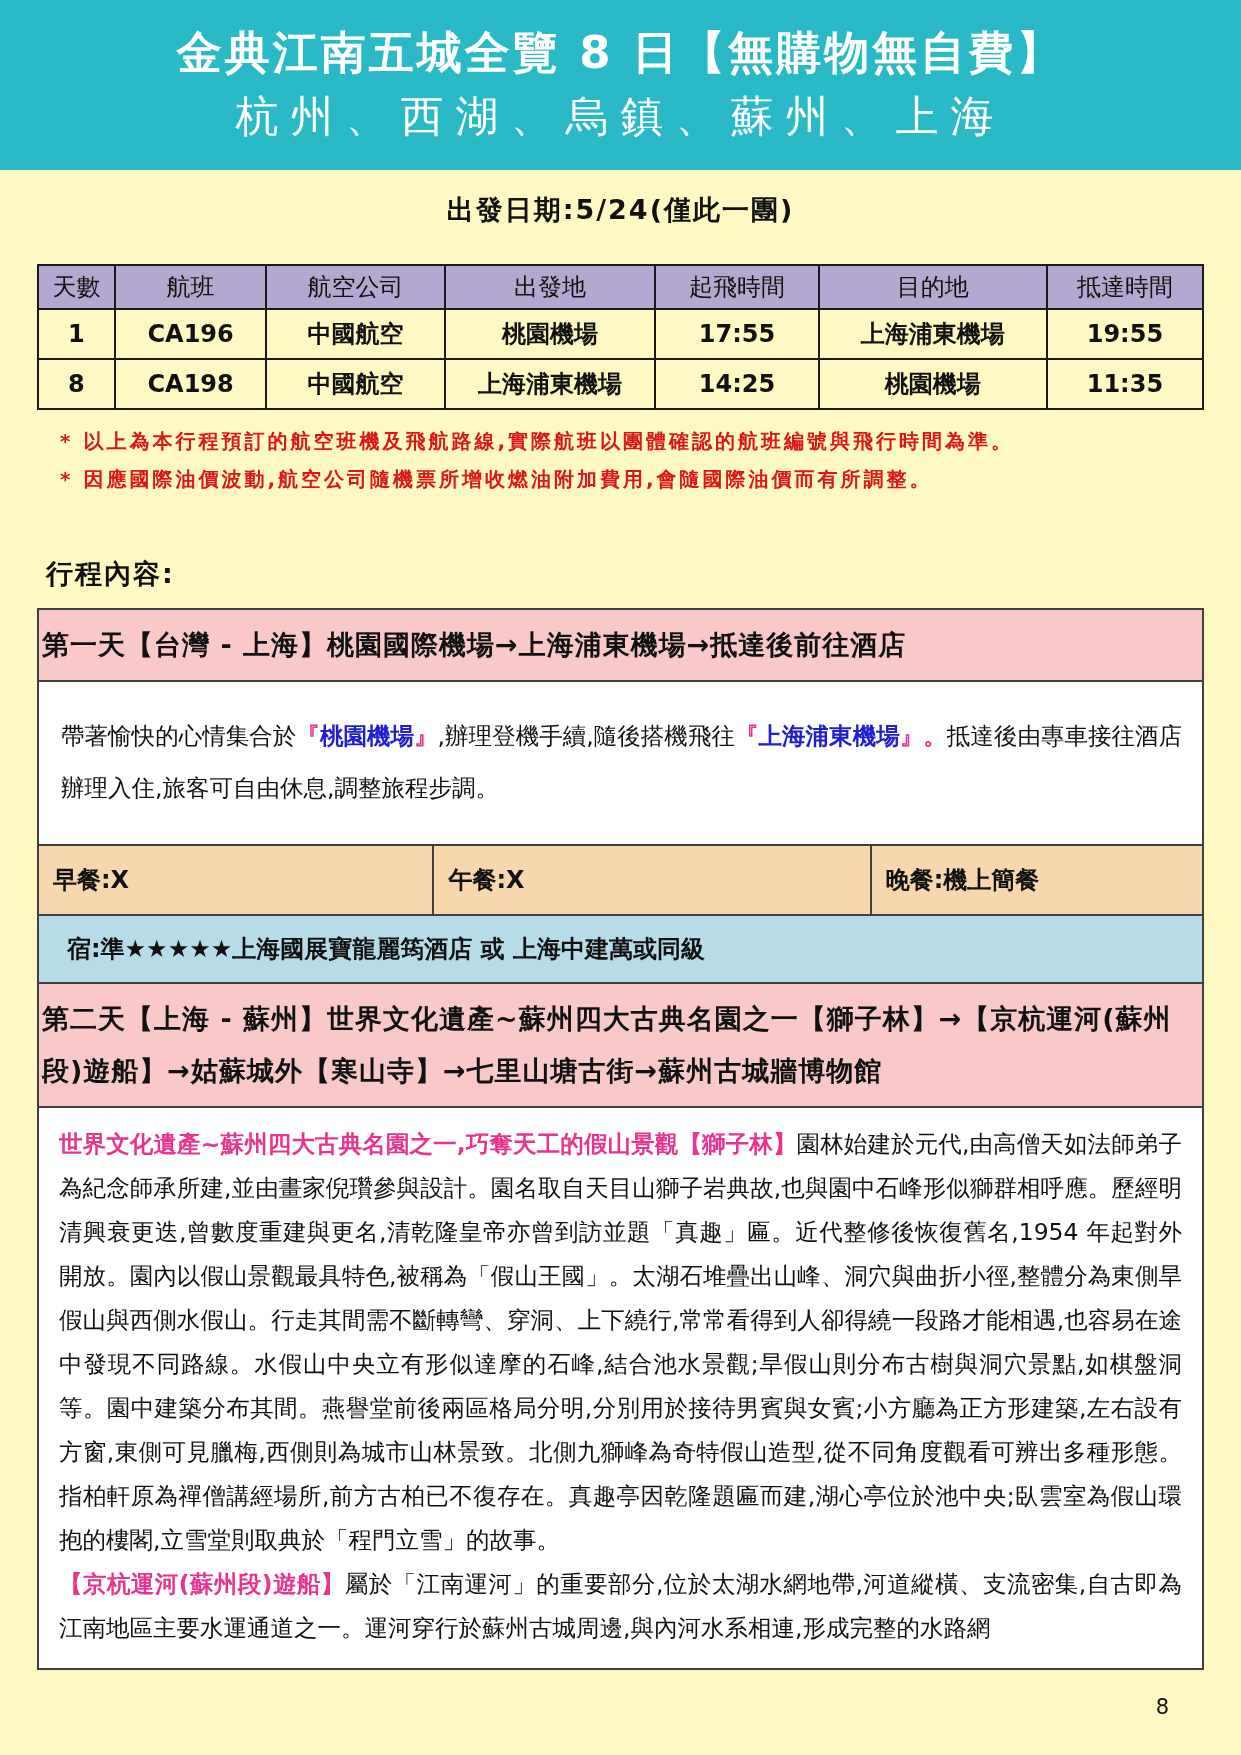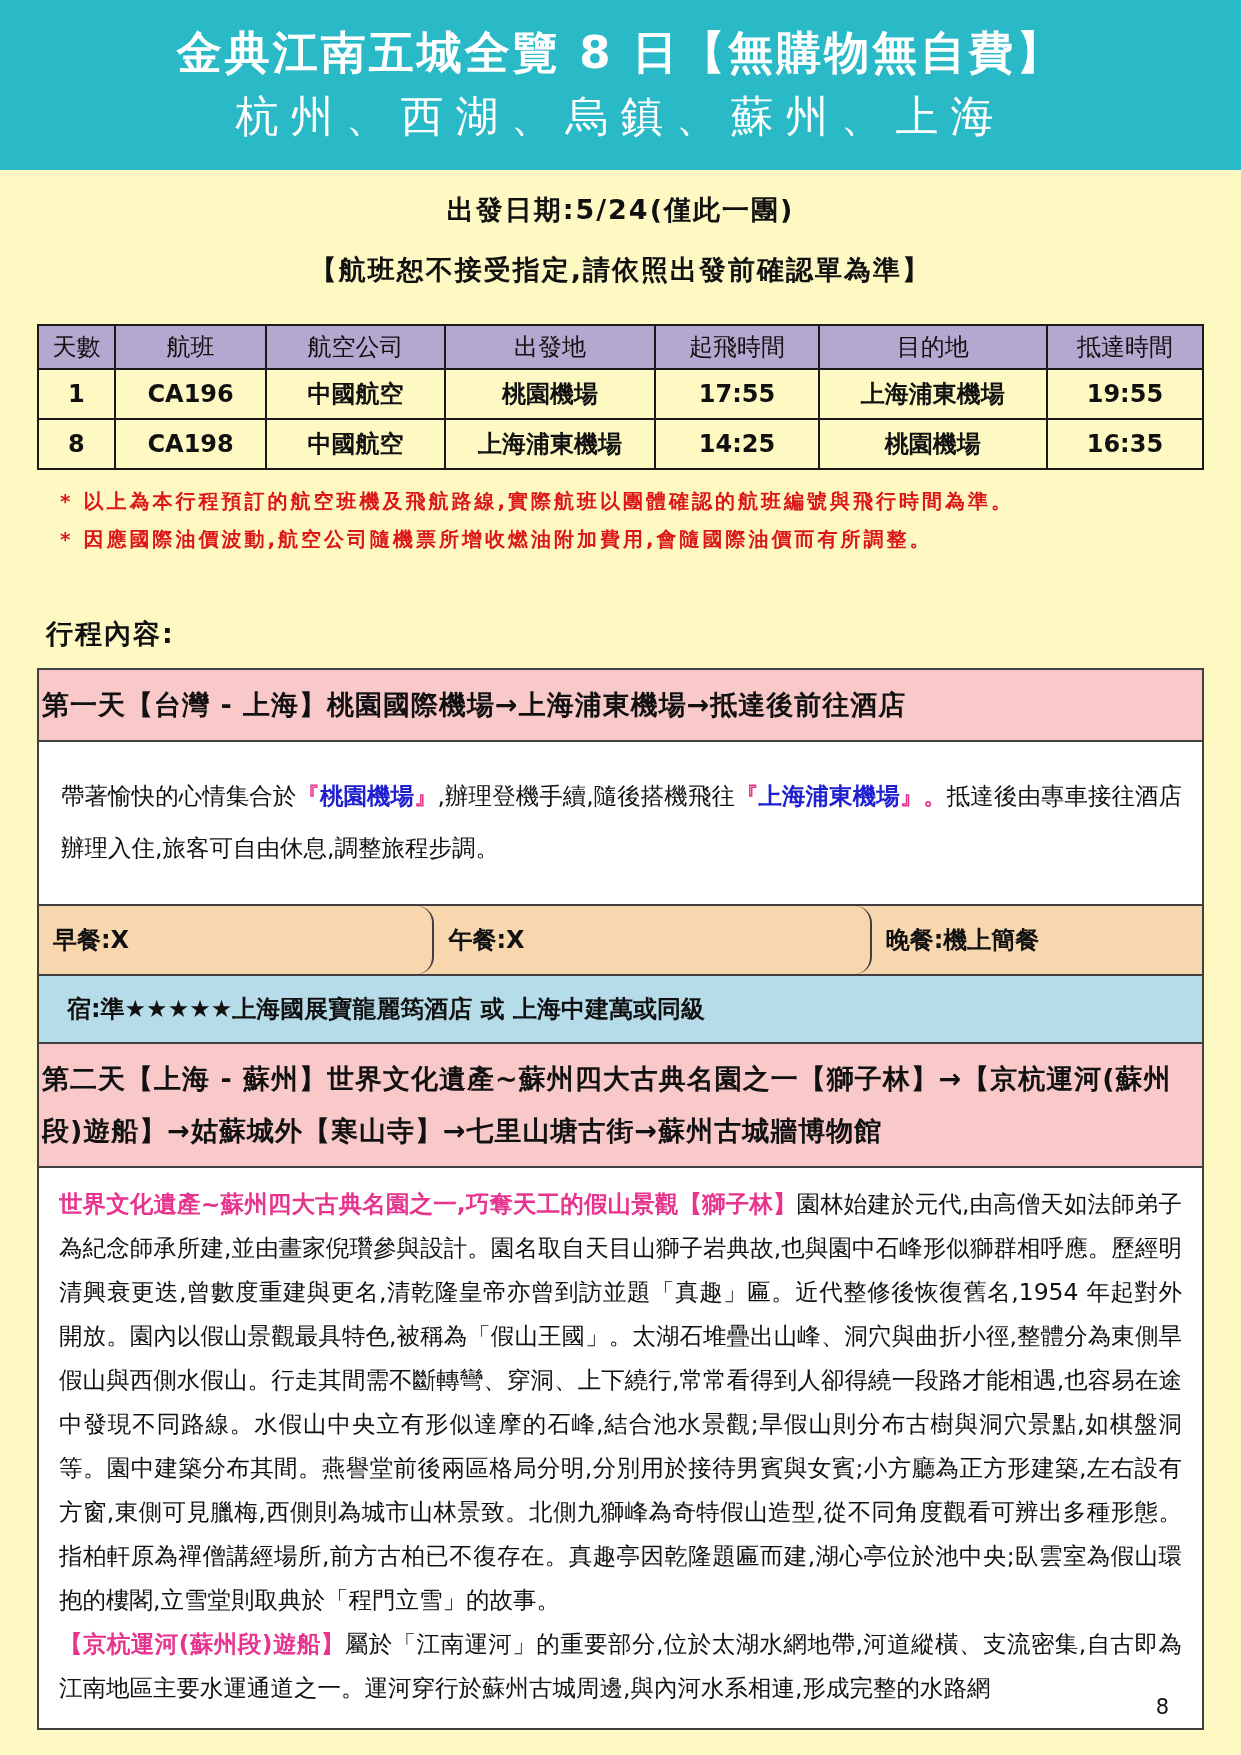--- a/index.html
+++ b/index.html
@@ -30,40 +30,39 @@
   .itinerary-heading { margin:62px 0 0 46px; font-size:27px; font-weight:700; letter-spacing:2px; }
   .itinerary { width:1167px; margin:16px auto 0; border:2px solid #404040; box-sizing:border-box; }
   .day-banner { background:#f9c9ca; border-bottom:2px solid #404040; padding:9px 3px; font-size:27px; font-weight:700; line-height:52px; letter-spacing:1px; }
   .day-paragraph { background:#ffffff; border-bottom:2px solid #404040; text-align:justify; color:#111; }
   .day1-para { padding:28px 20px 30px 22px; font-size:23.5px; line-height:52px; }
   .day2-para { padding:14px 20px 18px 20px; font-size:23.5px; line-height:44px; border-bottom:none; }
   .seg-normal { color:#111111; }
   .seg-blue { color:#2020d0; font-weight:700; }
   .seg-magenta { color:#e7348f; font-weight:700; }
   .meal-row { display:flex; background:#f9d7ae; border-bottom:2px solid #404040; font-size:24px; font-weight:600; }
-  .meal-cell { box-sizing:border-box; padding:18px 14px;border-radius:17px; }
+  .meal-cell { box-sizing:border-box; padding:18px 14px; }
   .meal-b { width:34.0%; border-right:2px solid #404040; }
   .meal-l { width:37.6%; border-right:2px solid #404040; }
   .meal-d { width:28.4%; }
   .hotel-row { background:#b6dce9; border-bottom:2px solid #404040; padding:17px 28px; font-size:24px; font-weight:600; }
   
   .page-number { position:absolute; right:72px; bottom:36px; font-size:21px; color:#111; }
 </style>
 </head>
 <body>
 
 <div class="page">
 
   <div class="top-banner">
     <div class="title1">金典江南五城全覽 8 日【無購物無自費】</div>
     <div class="title2">杭州、西湖、烏鎮、蘇州、上海</div>
   </div>
 
   <div class="sub-line sub1">出發日期:5/24(僅此一團)</div>
-  <div class="sub-line sub2">【航班恕不接受指定,請依照出發前確認單為準】</div>
 
   <table class="flight-table">
     <colgroup>
       <col class="col-day">
         <col class="col-flt">
         <col class="col-air">
         <col class="col-dep">
       <col class="col-dtm">
         <col class="col-dst">
         <col class="col-atm">
@@ -89,21 +88,21 @@
           <td>上海浦東機場</td>
           <td>19:55</td>
         </tr>
         <tr>
           <td>8</td>
           <td>CA198</td>
           <td>中國航空</td>
           <td>上海浦東機場</td>
           <td>14:25</td>
           <td>桃園機場</td>
-          <td>16:35</td>
+          <td>11:35</td>
         </tr>
       </tbody>
   </table>
 
   <div class="notes">
     <div class="note-line">* 以上為本行程預訂的航空班機及飛航路線,實際航班以團體確認的航班編號與飛行時間為準。</div>
     <div class="note-line">* 因應國際油價波動,航空公司隨機票所增收燃油附加費用,會隨國際油價而有所調整。</div>
   </div>
 
   <div class="itinerary-heading">行程內容:</div>

